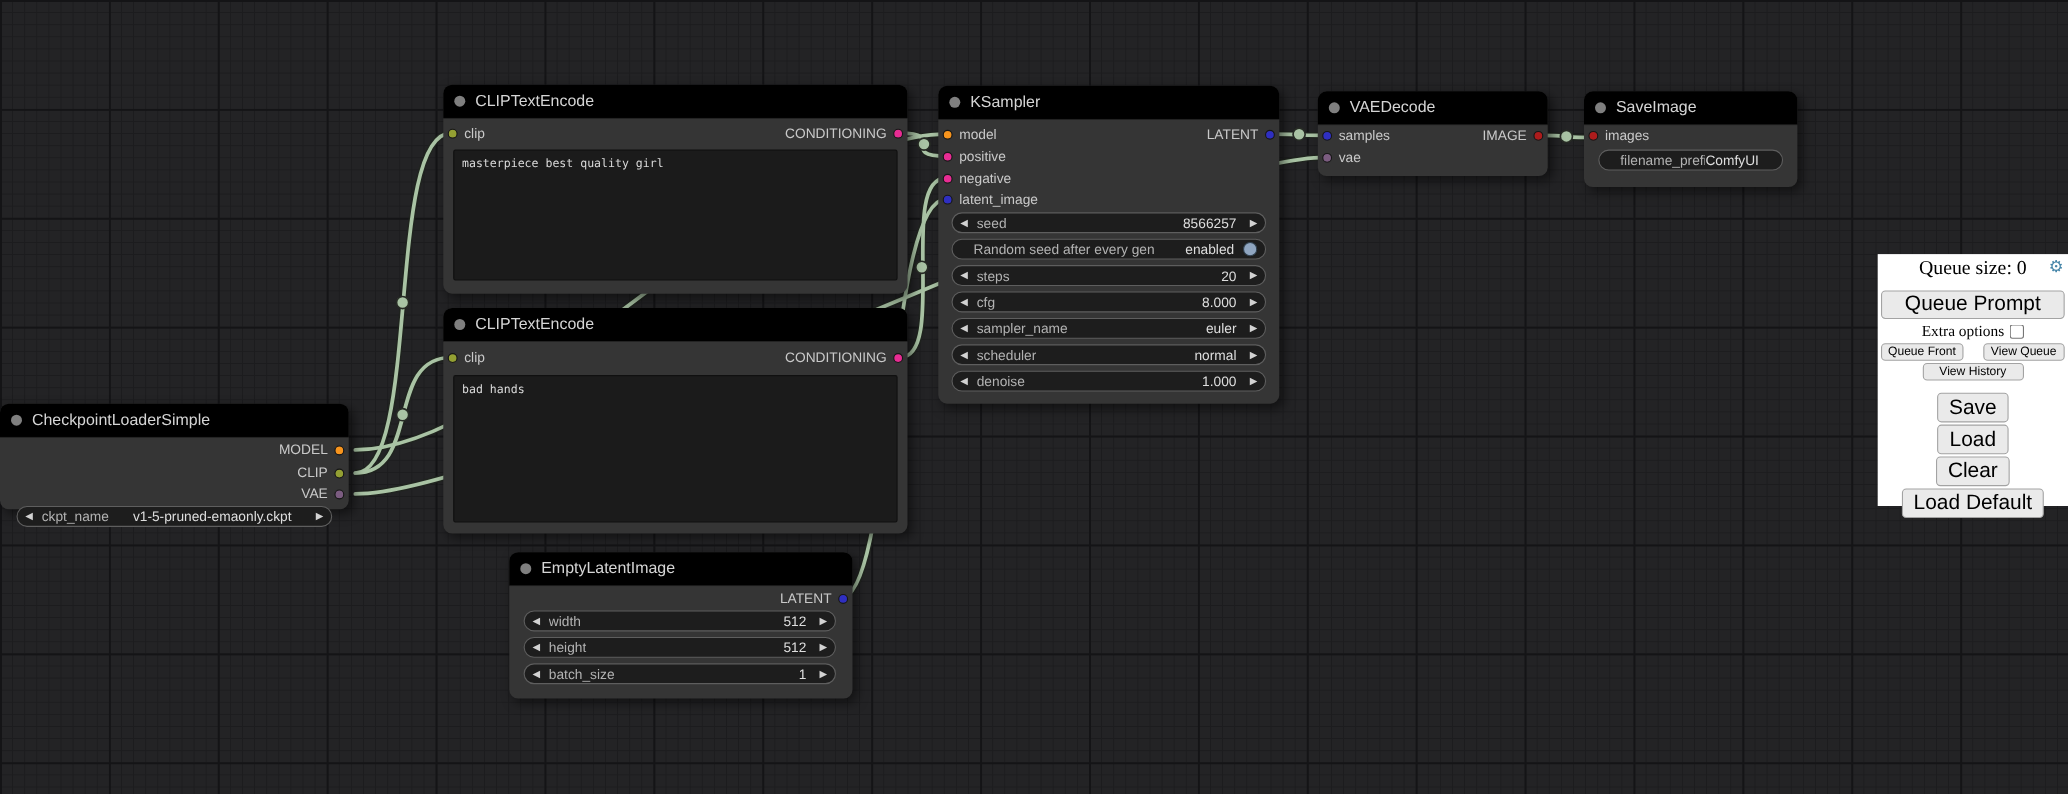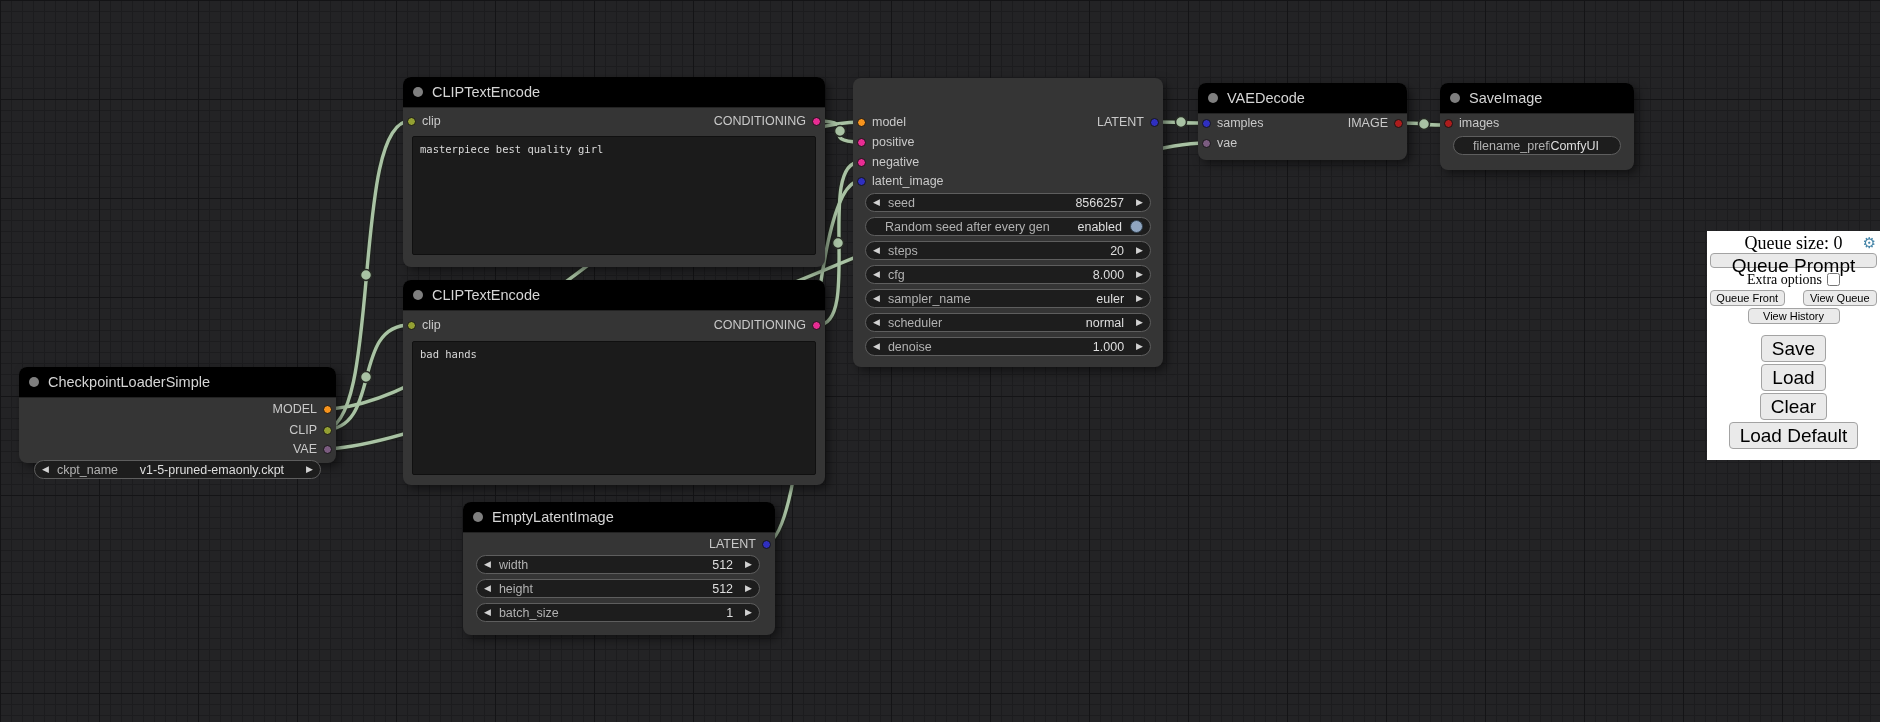--- a/index.html
+++ b/index.html
@@ -50,21 +50,21 @@
       font-size:10.5px; line-height:1.35; padding:5px 7px; resize:none; box-sizing:border-box; outline:none; }
 
   .queue-panel { position:absolute; left:1707px; top:231px; width:173px; height:229px;
       background:#ffffff; z-index:3; display:flex; flex-direction:column; align-items:center;
       padding:2px 3px; box-sizing:border-box; }
   .queue-panel button { background:#eaeaea; border:1px solid #a3a3a3; border-radius:4px;
       color:#000; font-family:"Liberation Sans", sans-serif; cursor:pointer; }
   .qp-header { width:100%; position:relative; text-align:center; height:20px; flex:0 0 auto; }
   .qp-size { font-family:"Liberation Serif", serif; font-size:18px; color:#000; }
   .qp-gear { position:absolute; right:1px; top:0; font-size:15px; line-height:20px; cursor:pointer; }
-  .qp-prompt { width:100%; height:15px; font-size:19px; margin:0 0 2px; flex:0 0 auto; }
+  .qp-prompt { width:100%; height:26px; font-size:19px; margin:11px 0 2px; flex:0 0 auto; }
   .qp-extra { height:19px; display:flex; align-items:center; gap:5px;
       font-family:"Liberation Serif", serif; font-size:14px; color:#000; flex:0 0 auto; }
   .qp-extra input { width:13px; height:13px; margin:0; }
   .qp-row { width:100%; display:flex; gap:18px; margin-top:1px; flex:0 0 auto; }
   .qp-row button { flex:1; height:16px; font-size:11px; padding:0; }
   .qp-history { width:92px; height:16px; font-size:11px; padding:0; margin-top:2px; flex:0 0 auto; }
   .qp-big { font-size:19px; padding:1px 10px; margin-top:2px; height:27px; flex:0 0 auto; }
   .qp-save { margin-top:11px;text-align:right; }
 </style>
 </head>
@@ -94,21 +94,21 @@
 
     <circle class="link-dot" cx="366" cy="275" r="5.5"></circle>
     <circle class="link-dot" cx="366" cy="377" r="5.5"></circle>
     <circle class="link-dot" cx="840" cy="131" r="5.5"></circle>
     <circle class="link-dot" cx="838" cy="243" r="5.5"></circle>
     <circle class="link-dot" cx="1181" cy="122" r="5.5"></circle>
     <circle class="link-dot" cx="1424" cy="124" r="5.5"></circle>
   </g>
 </svg>
 
-<div class="node" style="left:19px;top:367px;width:317px;height:96px">
+<div class="node" style="left:0;top:367px;width:317px;height:96px">
   <div class="node-title">
     <span class="tdot" style="background-color: rgb(127, 127, 127);"></span>
     <span class="ttext">CheckpointLoaderSimple</span>
   </div>
   <div class="row out" style="top:33px">
     <span>MODEL</span>
     <span class="pdot" style="background-color: rgb(247, 148, 29);"></span>
   </div>
   <div class="row out" style="top:54px">
     <span>CLIP</span>
@@ -152,20 +152,24 @@
     <span>clip</span>
   </div>
   <div class="row out" style="top:36px">
     <span>CONDITIONING</span>
     <span class="pdot" style="background-color: rgb(232, 44, 147);"></span>
   </div>
   <textarea class="prompt" style="left: 9px; top: 61px; width: 404px; height: 134px;">bad hands</textarea>
 </div>
 
 <div class="node" style="left:853px;top:78px;width:310px;height:289px">
+  <div class="node-title">
+    <span class="tdot" style="background-color: rgb(127, 127, 127);"></span>
+    <span class="ttext">KSampler</span>
+  </div>
   <div class="row in" style="top:35px">
     <span class="pdot" style="background-color: rgb(247, 148, 29);"></span>
     <span>model</span>
   </div>
   <div class="row in" style="top:55px">
     <span class="pdot" style="background-color: rgb(232, 44, 147);"></span>
     <span>positive</span>
   </div>
   <div class="row in" style="top:75px">
     <span class="pdot" style="background-color: rgb(232, 44, 147);"></span>

